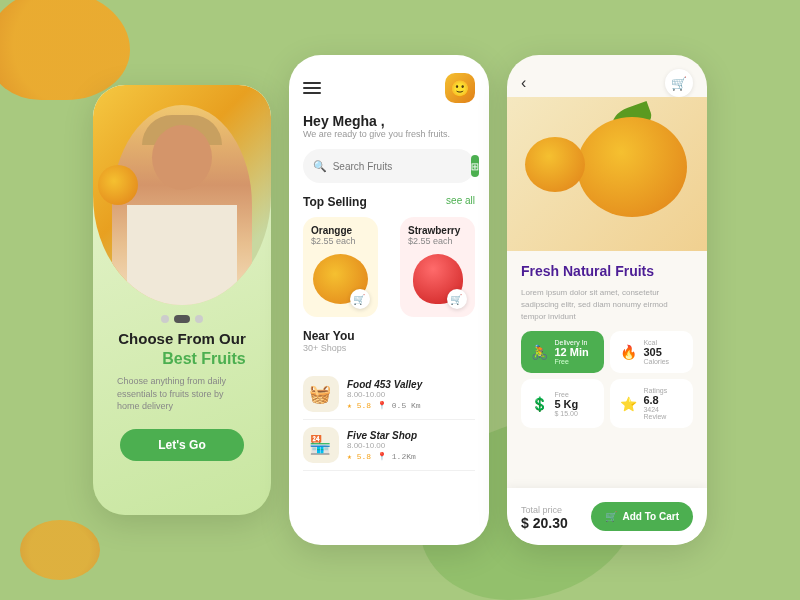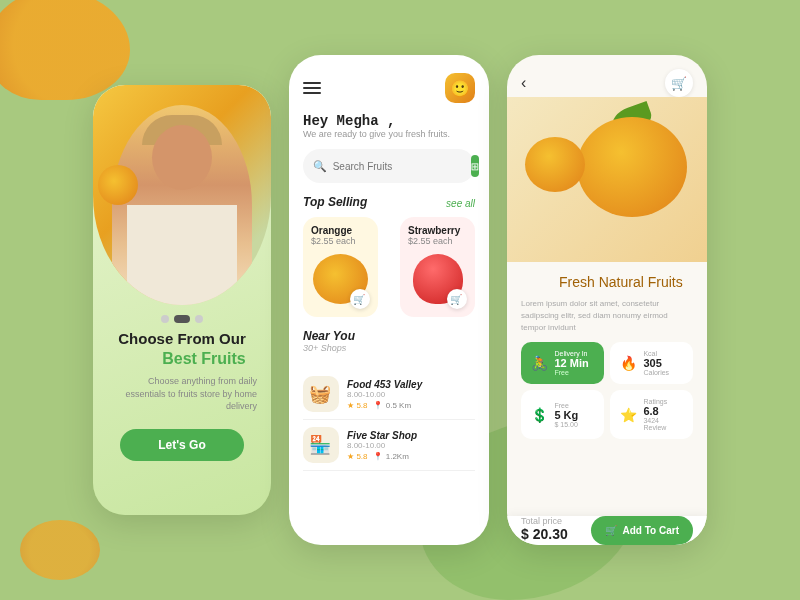--- a/index.html
+++ b/index.html
@@ -119,21 +119,21 @@
     .dot { width: 8px; height: 8px; border-radius: 50%; background: #ccc; }
     .dot.active { background: #555; width: 16px; border-radius: 4px; }
     .phone1-title {
       font-size: 15px; font-weight: 700; color: #222; text-align: right; line-height: 1.3;
       padding: 0 14px;
     }
     .phone1-green {
       color: #4caf50; font-size: 16px; font-weight: 800;
     }
     .phone1-desc {
-      font-size: 9px; color: #888; text-align: right; padding: 6px 14px; line-height: 1.4;
+      font-size: 9px; color: #888; text-align: left; padding: 6px 24px; line-height: 1.4;
     }
     .phone1-btn {
       margin-top: 10px;
       background: #4caf50;
       color: #fff;
       border: none;
       border-radius: 20px;
       padding: 9px 38px;
       font-size: 12px;
       font-weight: 600;
@@ -154,38 +154,38 @@
       display: flex; justify-content: space-between; align-items: center; margin-bottom: 10px;
     }
     .hamburger { display: flex; flex-direction: column; gap: 3px; cursor: pointer; }
     .hamburger span { width: 18px; height: 2px; background: #333; border-radius: 2px; }
     .avatar-icon {
       width: 30px; height: 30px; border-radius: 10px;
       background: linear-gradient(135deg, #f5c030, #e08018);
       display: flex; align-items: center; justify-content: center;
       font-size: 16px;
     }
-    .phone2-greeting { font-size: 14px; font-weight: 700; color: #222; font-family: Liberation Mono, monospace; }
+    .phone2-greeting { font-size: 14px; font-weight: 700; color: #222; }
     .phone2-sub { font-size: 9px; color: #999; margin-bottom: 10px; }
     .search-bar {
       display: flex; align-items: center; background: #f5f5f5; border-radius: 20px;
       padding: 6px 10px; gap: 6px; margin-bottom: 12px;
     }
     .search-icon { font-size: 11px; color: #aaa; }
     .search-input {
       border: none; background: transparent; font-size: 10px; color: #999;
       outline: none; flex: 1;
     }
     .filter-icon {
       width: 22px; height: 22px; background: #4caf50; border-radius: 6px;
       display: flex; align-items: center; justify-content: center;
       font-size: 10px; color: #fff; cursor: pointer;
     }
     .section-header {
-      display: flex; justify-content: space-between; align-items: flex-end; margin-bottom: 8px; font-style: italic;
+      display: flex; justify-content: space-between; align-items: flex-start; margin-bottom: 8px;
     }
     .section-title { font-size: 12px; font-weight: 700; color: #222; }
     .see-all { font-size: 10px; color: #4caf50; cursor: pointer; }
     .products-row { display: flex; gap: 22px; margin-bottom: 12px; }
     .product-card {
       flex: 1; border-radius: 14px; padding: 8px; position: relative;
       display: flex; flex-direction: column; min-height: 100px;
     }
     .product-card.orange-card { background: #fff8e1; }
     .product-card.strawberry-card { background: #fff0f0; }
@@ -215,21 +215,21 @@
     .shop-item {
       display: flex; align-items: center; gap: 8px; padding: 7px 0;
       border-bottom: 1px solid #f0f0f0;
     }
     .shop-icon {
       width: 36px; height: 36px; border-radius: 10px;
       background: #f5f0e0; display: flex; align-items: center; justify-content: center; font-size: 18px;
     }
     .shop-name { font-size: 10px; font-weight: 700; color: #222; font-style: italic; }
     .shop-hours { font-size: 8px; color: #aaa; }
-    .shop-meta { font-size: 8px; color: #888; display: flex; gap: 6px; margin-top: 2px; }
+    .shop-meta { font-size: 8px; color: #888; display: flex; gap: 6px; margin-top: 2px; font-family: Liberation Mono, monospace; }
     .rating { color: #f5a623; }
 
     
     .phone3 {
       width: 200px;
       height: 490px;
       background: #faf8f3;
       display: flex;
       flex-direction: column;
     }
@@ -263,38 +263,38 @@
       position: absolute; left: 18px; top: 40px;
     }
     .fruit-leaf {
       width: 40px; height: 25px;
       background: #5a9a20;
       border-radius: 50% 0 50% 0;
       position: absolute; right: 55px; top: 10px;
       transform: rotate(-20deg);
     }
     .phone3-body { padding: 12px 14px; flex: 1; display: flex; flex-direction: column; gap: 8px; }
-    .fruit-title { font-size: 14px; font-weight: 400; color: #a16207; margin-left: 38px; }
+    .fruit-title { font-size: 14px; font-weight: 700; color: #4c1d95; }
     .fruit-desc { font-size: 8px; color: #aaa; line-height: 1.5; }
     .info-grid { display: grid; grid-template-columns: 1fr 1fr; gap: 6px; }
     .info-card {
       background: #fff; border-radius: 10px; padding: 8px 10px;
       display: flex; align-items: center; gap: 6px;
     }
     .info-card.green-card { background: #4caf50; }
     .info-icon { font-size: 14px; }
     .info-label { font-size: 7px; color: #aaa; }
     .info-value { font-size: 11px; font-weight: 700; color: #222; }
     .info-card.green-card .info-label,
     .info-card.green-card .info-value { color: #fff; }
     .info-sub { font-size: 7px; color: #aaa; }
     .info-card.green-card .info-sub { color: #d0ffd0; }
     .bottom-bar {
-      display: flex; align-items: flex-start; justify-content: space-between;
-      padding: 0 14px; background: #fff; border-radius: 0 0 32px 32px;
+      display: flex; align-items: flex-end; justify-content: space-between;
+      padding: 14px 14px; background: #fff; border-radius: 0 0 32px 32px;
       box-shadow: 0 -2px 10px rgba(0,0,0,0.05);
       margin-top: 48px;
     }
     .total-label { font-size: 9px; color: #aaa; }
     .total-price { font-size: 14px; font-weight: 800; color: #222; }
     .add-to-cart-btn {
       background: #4caf50; color: #fff; border: none; border-radius: 20px;
       padding: 9px 14px; font-size: 10px; font-weight: 700; cursor: pointer;
       display: flex; align-items: center; gap: 5px;
     }

